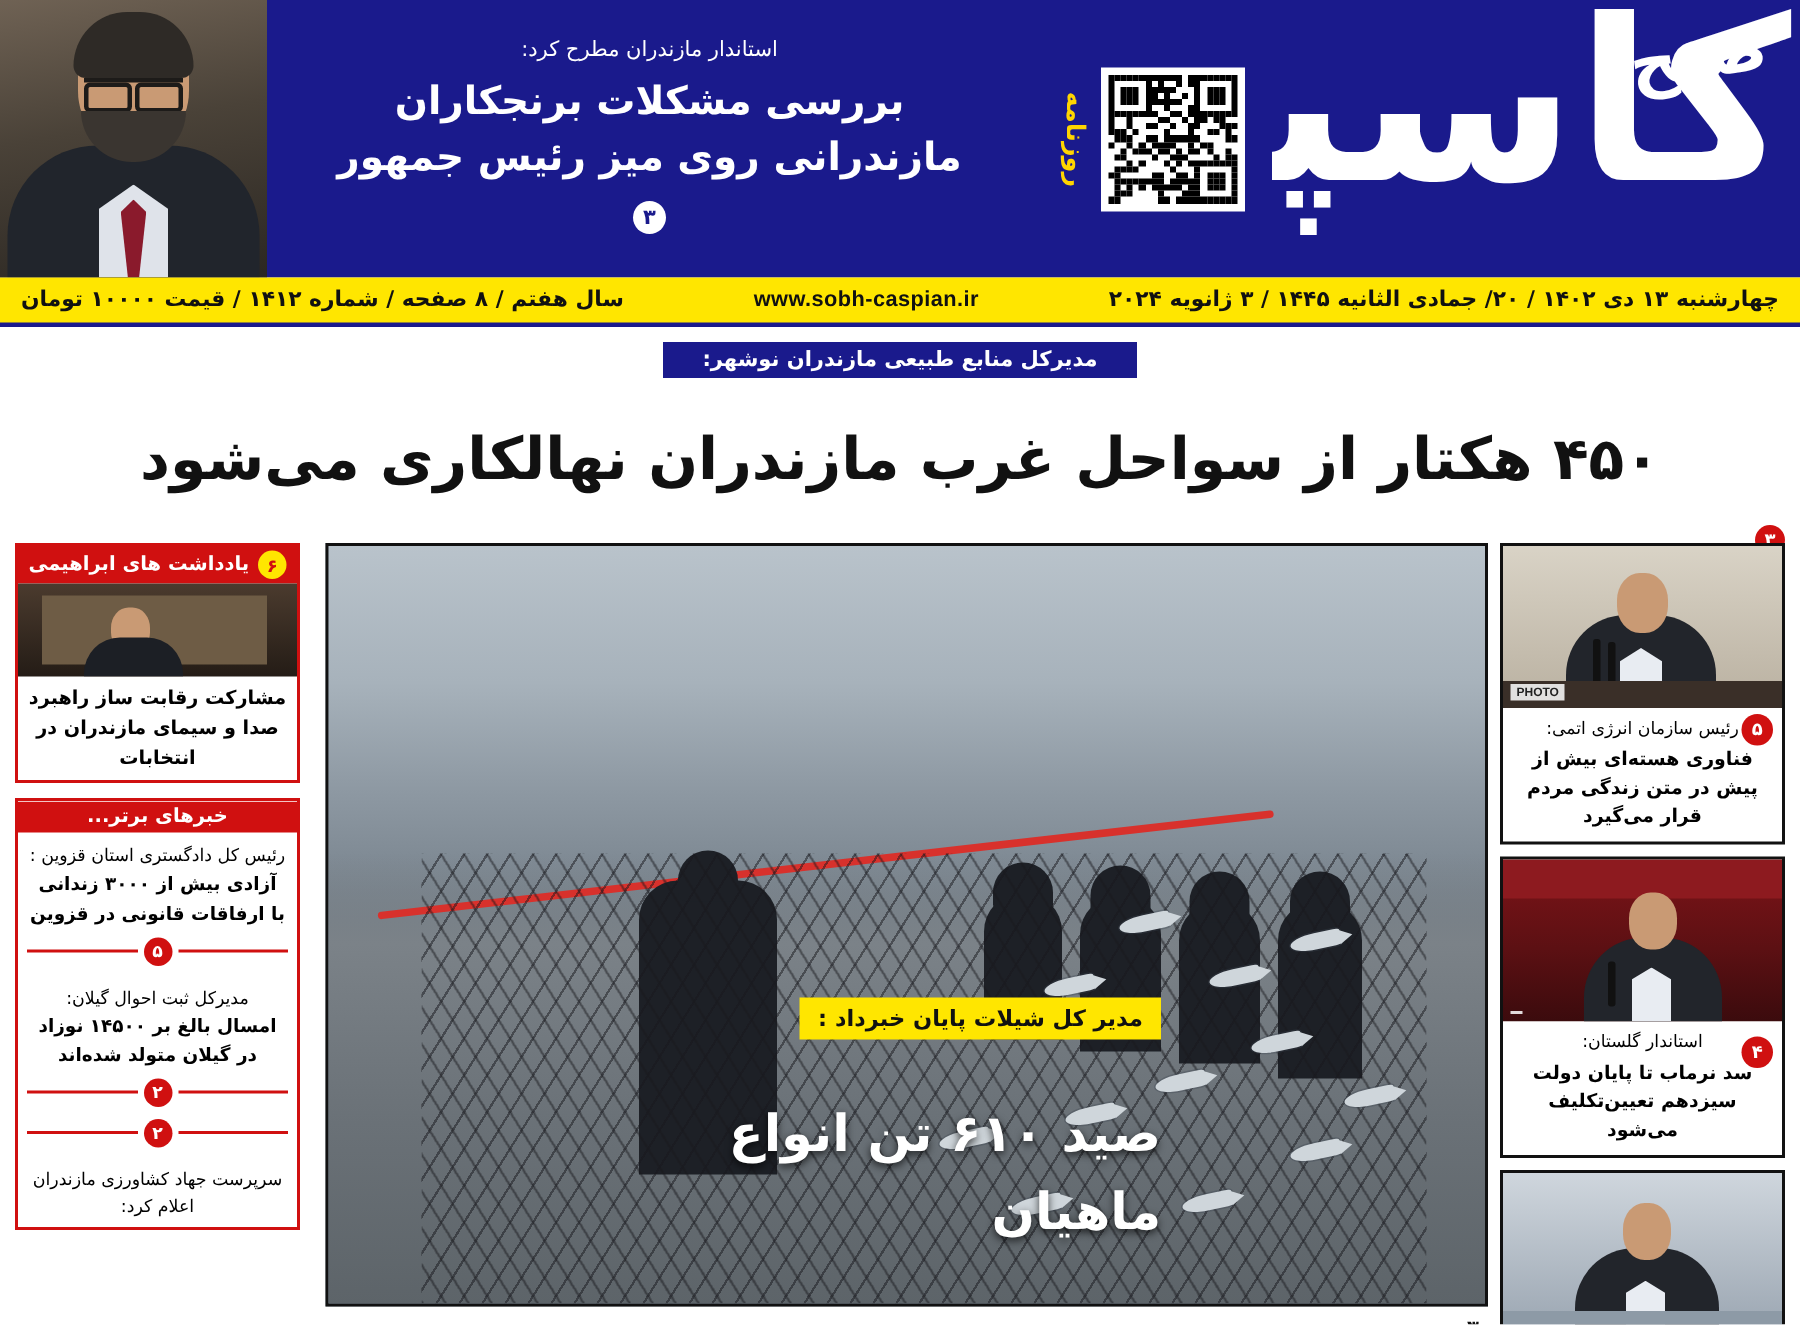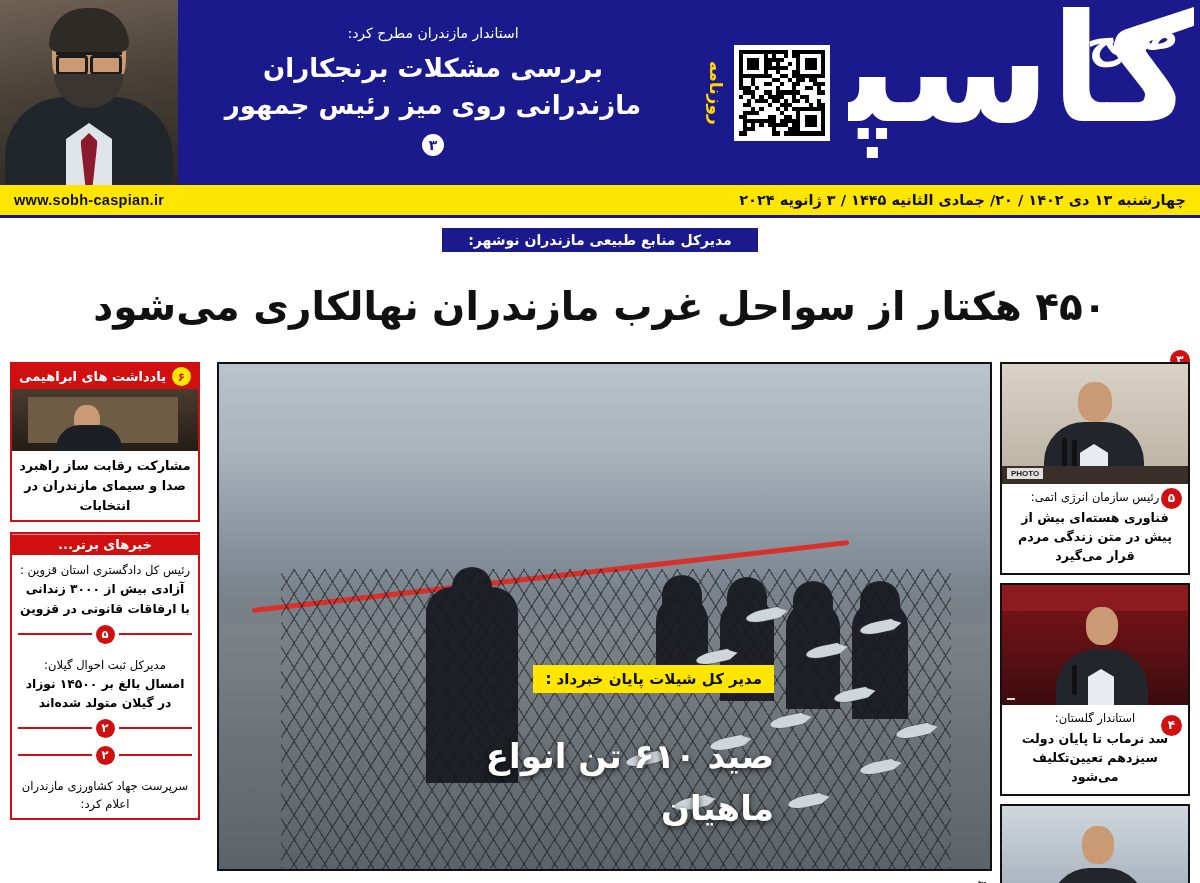--- a/index.html
+++ b/index.html
@@ -137,21 +137,21 @@
   }
 
   
   .content { position: absolute; top: 362px; left: 0; width: 1200px; height: 521px; }
 
   
   .col-right {
     position: absolute; right: 10px; top: 0; width: 190px; height: 515px;
   }
   .mini-card { border: 2px solid #111; margin-bottom: 8px; position: relative; background:#fff; }
-  .mini-photo { height: 120px; position: relative; overflow: hidden; }
+  .mini-photo { height: 108px; position: relative; overflow: hidden; }
   .mini-caption { padding: 5px 6px 7px; font-size: 12.6px; font-weight: bold; line-height: 1.5; text-align: center; }
   .mini-caption .sub { font-weight: normal; font-size: 11.5px; display:block; margin-bottom: 3px; }
   .pagenum {
     position: absolute; width: 21px; height: 21px; border-radius: 50%;
     background: #d01010; color: #fff; font-size: 12px; font-weight: bold;
     display: flex; align-items: center; justify-content: center;
   }
   .corner-num {
     position: absolute; width: 20px; height: 20px; border-radius: 50%;
     background: #d01010; color: #fff; font-size: 12px; font-weight: bold;
@@ -735,20 +735,21 @@
       <div class="head"></div>
       <div class="hair"></div>
       <div class="glasses"></div>
       <div class="beard"></div>
     </div>
   </div>
 
   <div class="infobar">
     <div>چهارشنبه ۱۳ دی ۱۴۰۲ / ۲۰/ جمادی الثانیه ۱۴۴۵ / ۳ ژانویه ۲۰۲۴</div>
     <div class="site">www.sobh-caspian.ir</div>
+    <div>سال هفتم / ۸ صفحه / شماره ۱۴۱۲ / قیمت ۱۰۰۰۰ تومان</div>
   </div>
 
   <div class="substrip">
     <div class="pill">مدیرکل منابع طبیعی مازندران  نوشهر:</div>
   </div>
 
   <div class="main-headline">۴۵۰ هکتار از سواحل غرب مازندران نهالکاری می‌شود</div>
 
   <div class="content">
 

